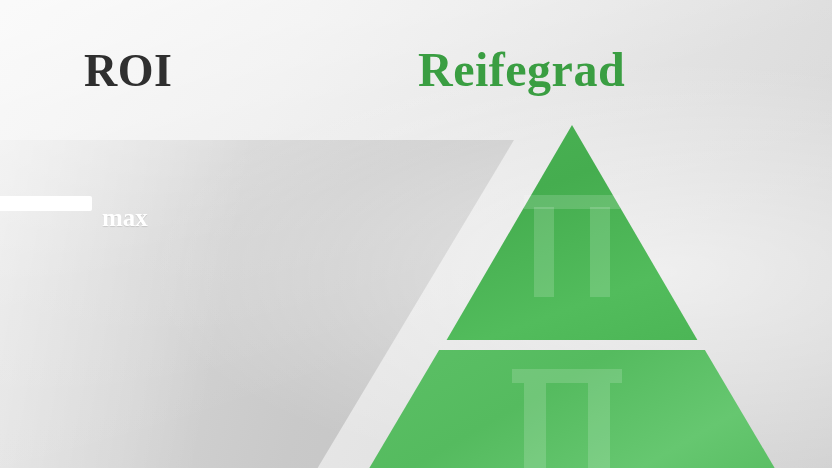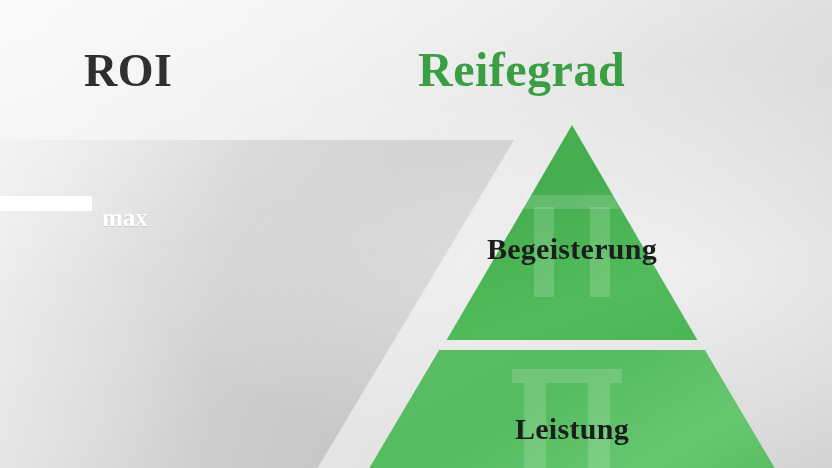--- a/index.html
+++ b/index.html
@@ -166,16 +166,14 @@
     <div class="wm" style="left:182px; top:82px; width:20px; height:90px;"></div>
     <div class="wm" style="left:238px; top:82px; width:20px; height:90px;"></div>
     <div class="wm" style="left:172px; top:70px; width:96px; height:14px;"></div>
 
     <div class="pyr-bottom"></div>
     <div class="wm" style="left:172px; top:258px; width:22px; height:92px;"></div>
     <div class="wm" style="left:236px; top:258px; width:22px; height:92px;"></div>
     <div class="wm" style="left:160px; top:244px; width:110px; height:14px;"></div>
   </div>
 
-  <div class="pyr-label lbl-begeisterung">Begeisterung</div>
-  <div class="pyr-label lbl-leistung">Leistung</div>
 
 </div>
 
 </body></html>

